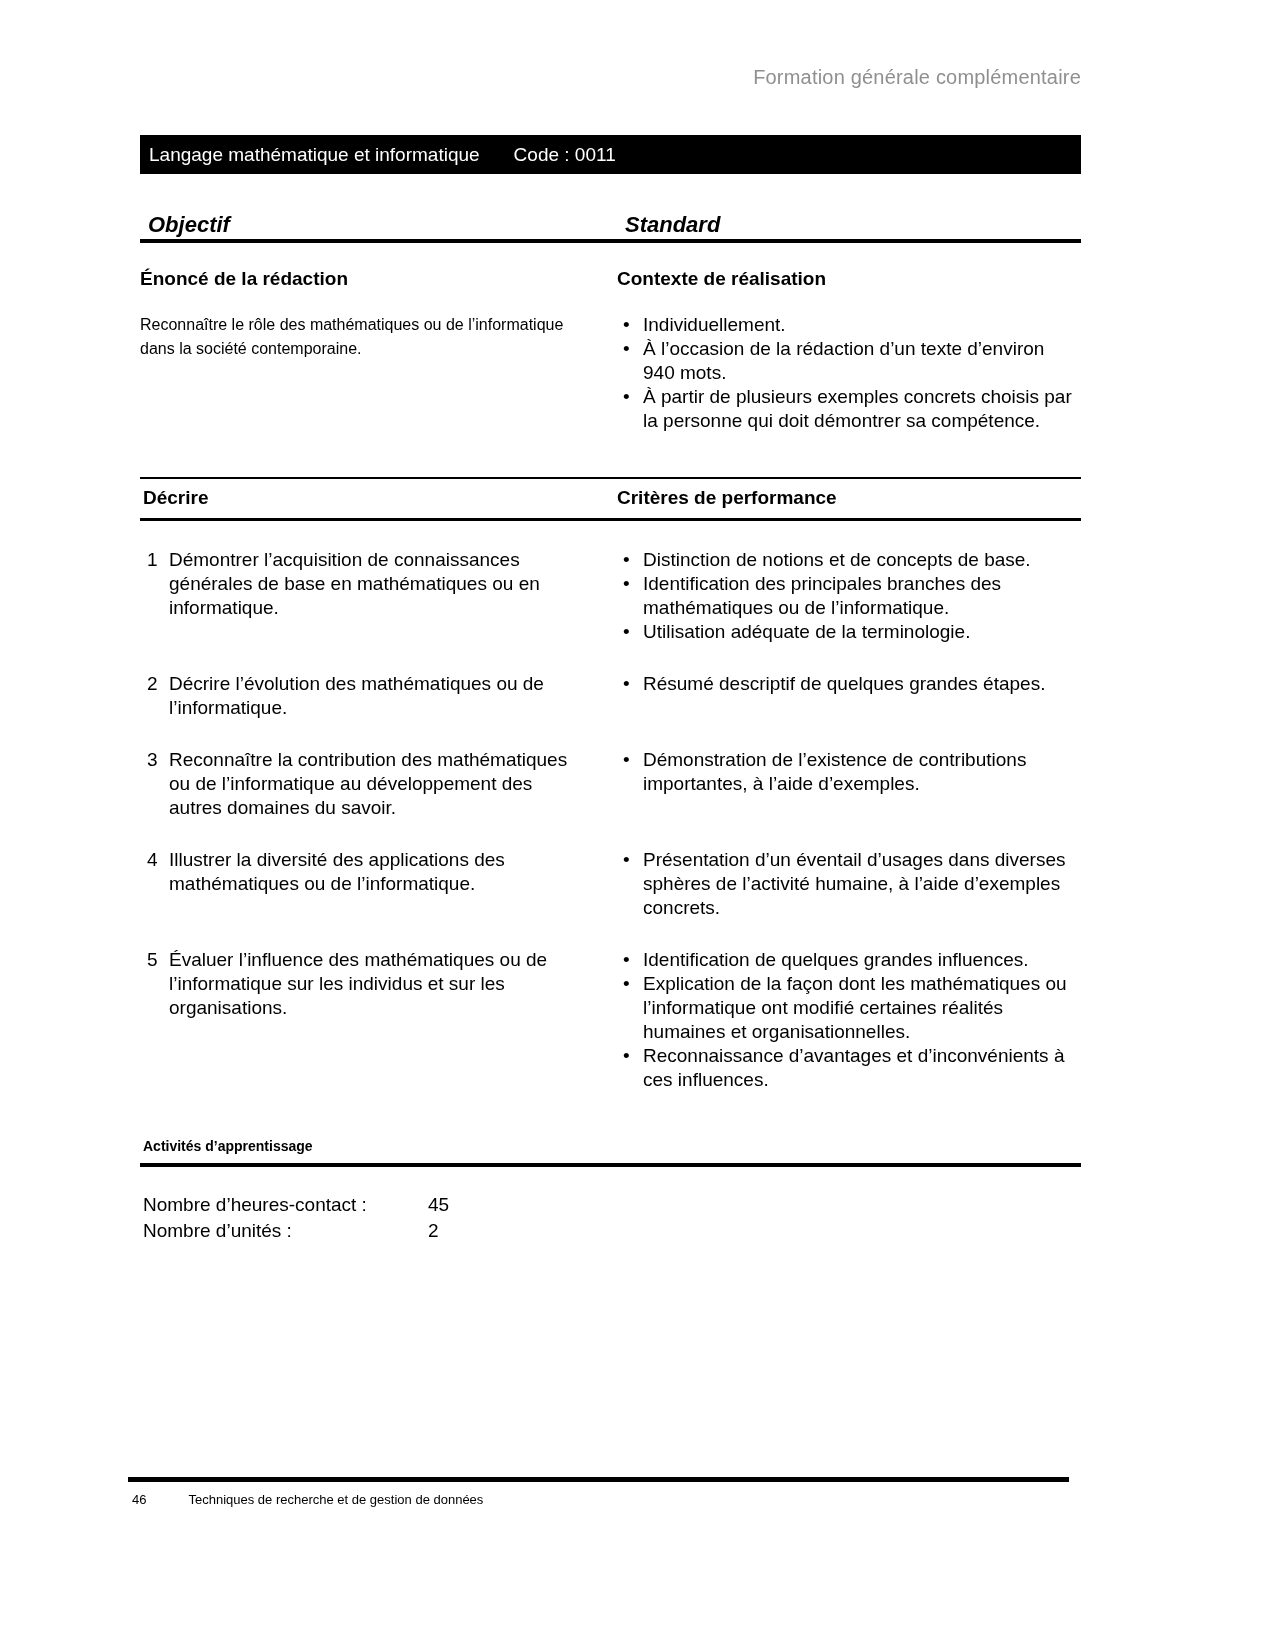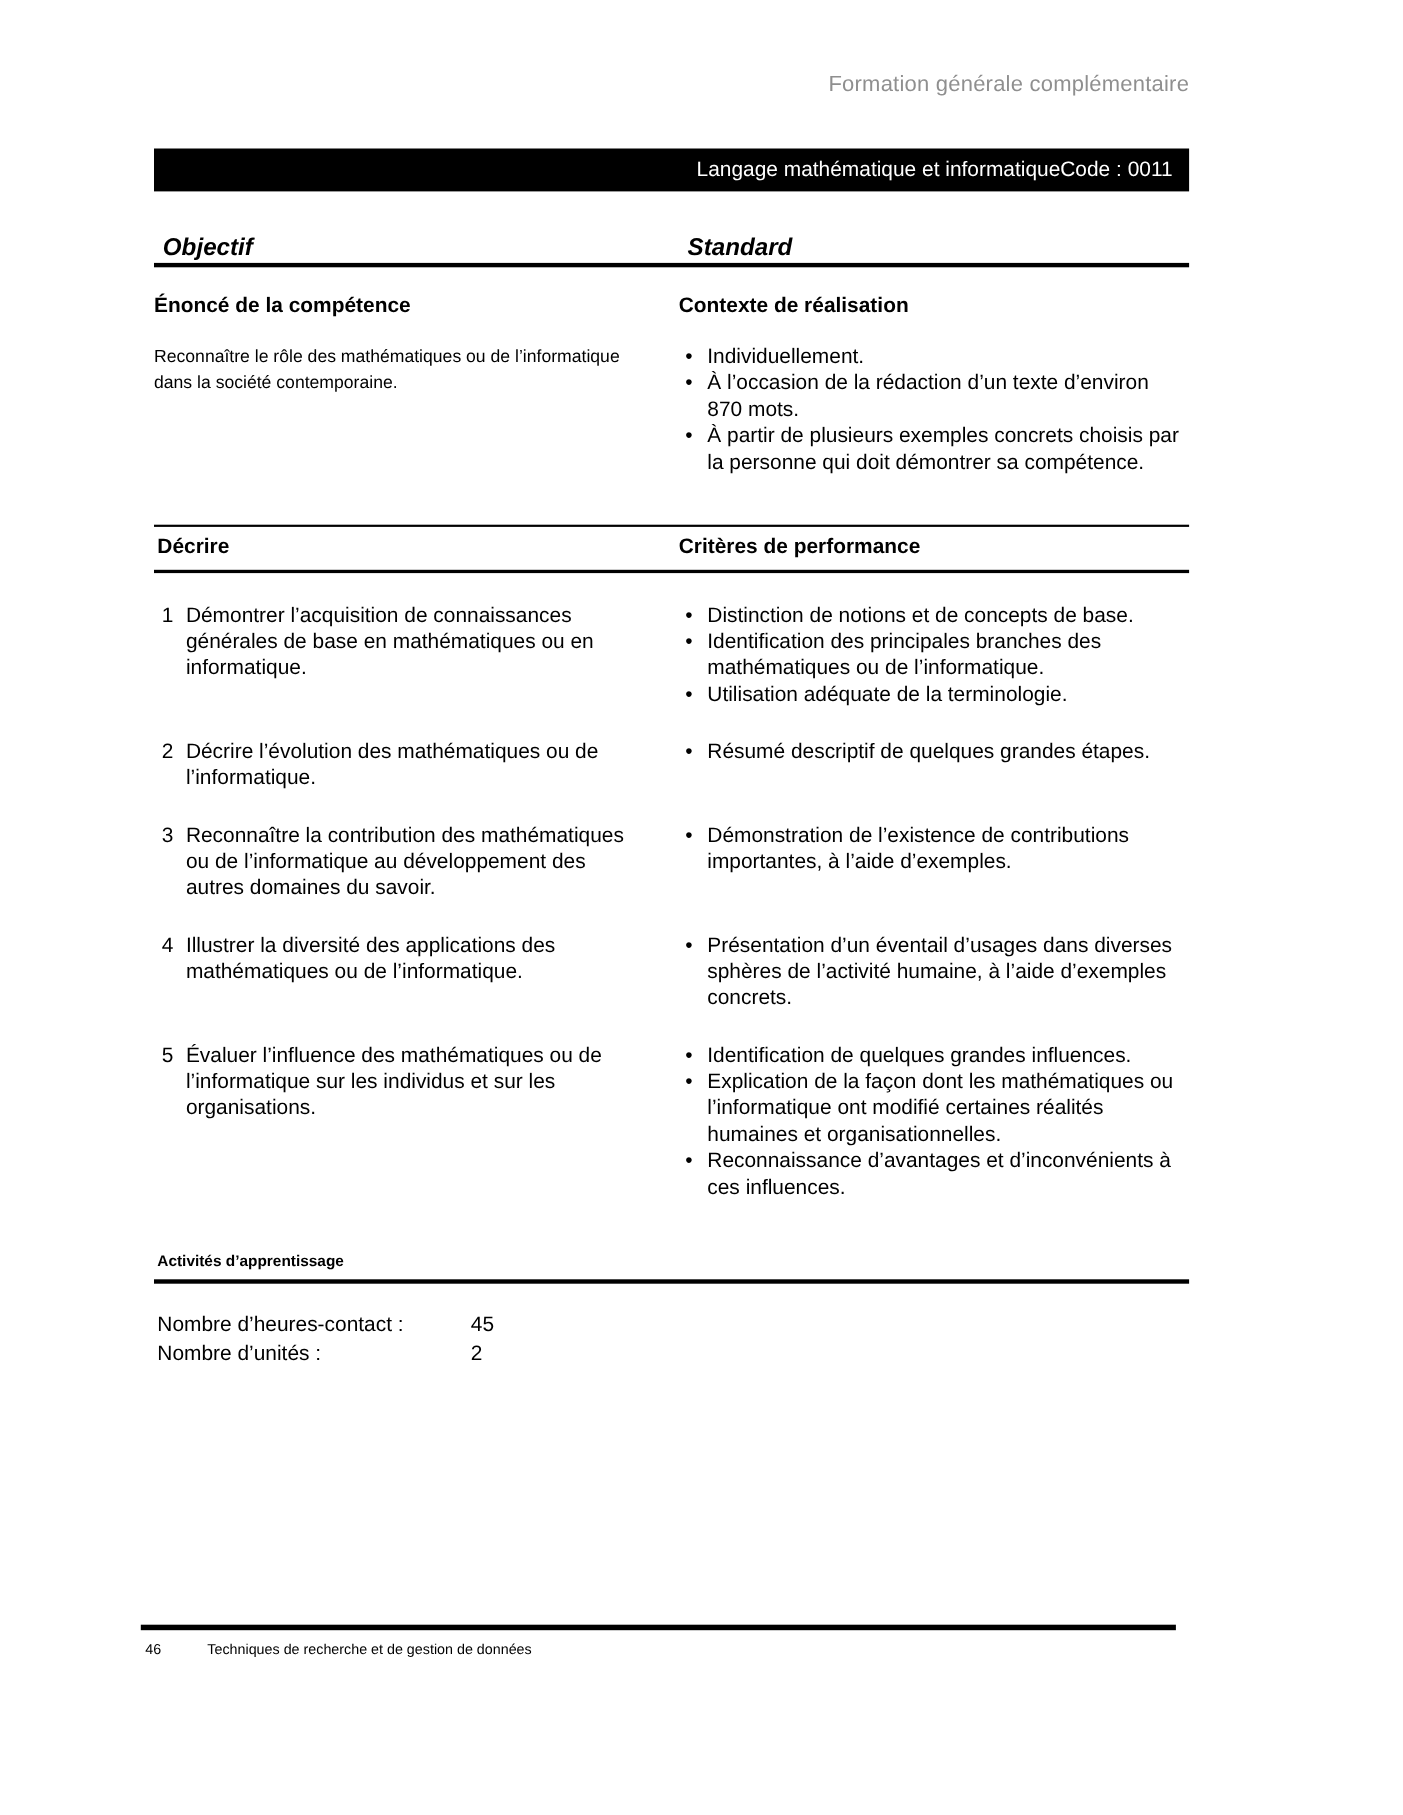--- a/index.html
+++ b/index.html
@@ -13,22 +13,23 @@
   .content { position:absolute; left:140px; top:0; width:941px; }
 
   .running-header {
     margin-top:66px; text-align:right;
     font-size:20px; color:#8f8f8f; letter-spacing:0.2px;
   }
 
   .title-bar {
     margin-top:46px; background:#000000; color:#ffffff;
     font-size:19px; height:39px;
-    display:flex; align-items:center; justify-content:flex-end;
+    display:flex; align-items:center; justify-content:flex-start;
     padding:0 15px 0 9px;
+    gap:34px;
   }
 
   .grid { display:grid; grid-template-columns:450px 1fr; column-gap:27px; }
 
   .obj-std {
     margin-top:38px; border-bottom:4px solid #000;
     padding-bottom:1px; font-size:22px; font-weight:bold; font-style:italic;
   }
   .obj-std .pad { padding-left:8px; }
 
@@ -82,33 +83,33 @@
       <span>Code : 0011</span>
     </div>
 
     <div class="grid obj-std">
       <div class="pad">Objectif</div>
       <div class="pad">Standard</div>
     </div>
 
     <div class="grid sec1">
       <div>
-        <div class="colhead">Énoncé de la compétence</div>
+        <div class="colhead">Énoncé de la rédaction</div>
         <div class="body-text">Reconnaître le rôle des mathématiques ou de l’informatique dans la société contemporaine.</div>
       </div>
       <div>
         <div class="colhead">Contexte de réalisation</div>
         <ul class="bullets">
           <li>
               <span class="marker">•</span>
               <span>Individuellement.</span>
             </li>
           <li>
               <span class="marker">•</span>
-              <span>À l’occasion de la rédaction d’un texte d’environ 870 mots.</span>
+              <span>À l’occasion de la rédaction d’un texte d’environ 940 mots.</span>
             </li>
           <li>
               <span class="marker">•</span>
               <span>À partir de plusieurs exemples concrets choisis par la personne qui doit démontrer sa compétence.</span>
             </li>
         </ul>
       </div>
     </div>
 
     <div class="grid elem-head">

